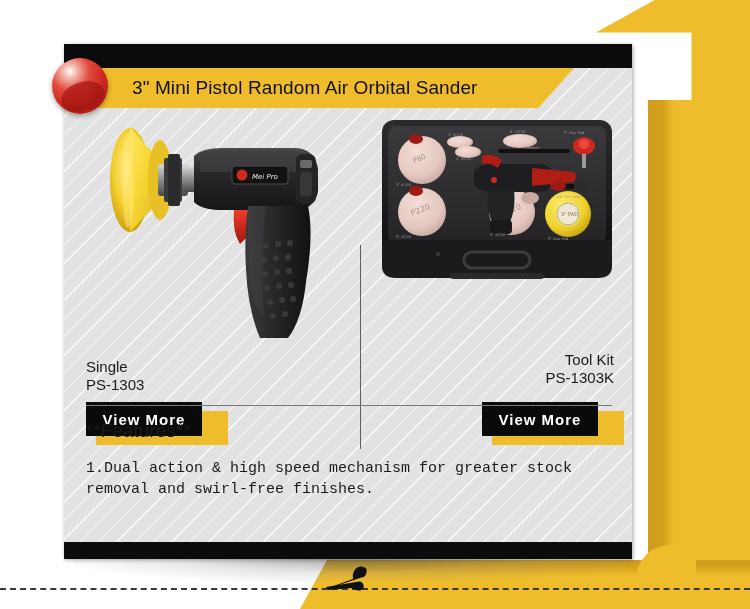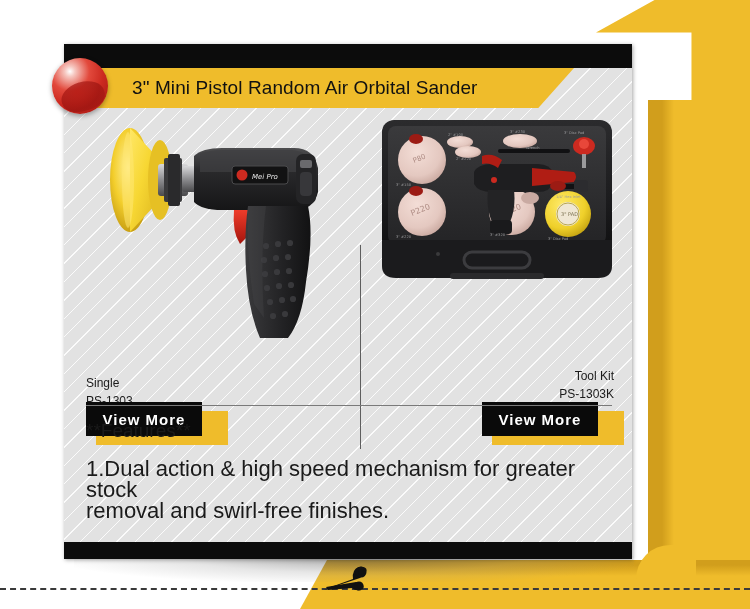--- a/index.html
+++ b/index.html
@@ -208,25 +208,24 @@
     left: 22px;
     top: 337px;
     width: 526px;
     height: 1px;
     background: #7a7a7a;
   }
 
   
   .caption {
     position: absolute;
-    font-size: 12px;
+    font-size: 15px;
     color: #1a1a1a;
     line-height: 18px;
     white-space: nowrap;
-    margin-top: 16px;
   }
   .caption-left  { left: 22px;  top: 246px; text-align: left; }
   .caption-right { right: 18px; top: 239px; text-align: right; }
 
   .btn-wrap {
     position: absolute;
     width: 132px;
     height: 34px;
   }
   .btn-left  { left: 22px;  top: 290px; }
@@ -262,25 +261,26 @@
     left: 22px;
     top: 352px;
     width: 530px;
   }
   .features-heading {
     font-size: 19px;
     color: #1a1a1a;
     margin-bottom: 16px;
   }
   .feature-item {
-    font-size: 22px;
+    font-size: 15px;
     color: #1a1a1a;
     line-height: 21px;
     margin-bottom: 1px;
     white-space: pre-line;
+    font-family: Liberation Mono, monospace;
   }
 
   
   .illu { position: absolute; }
 </style>
 </head>
 <body>
 
 <div class="page">
 

